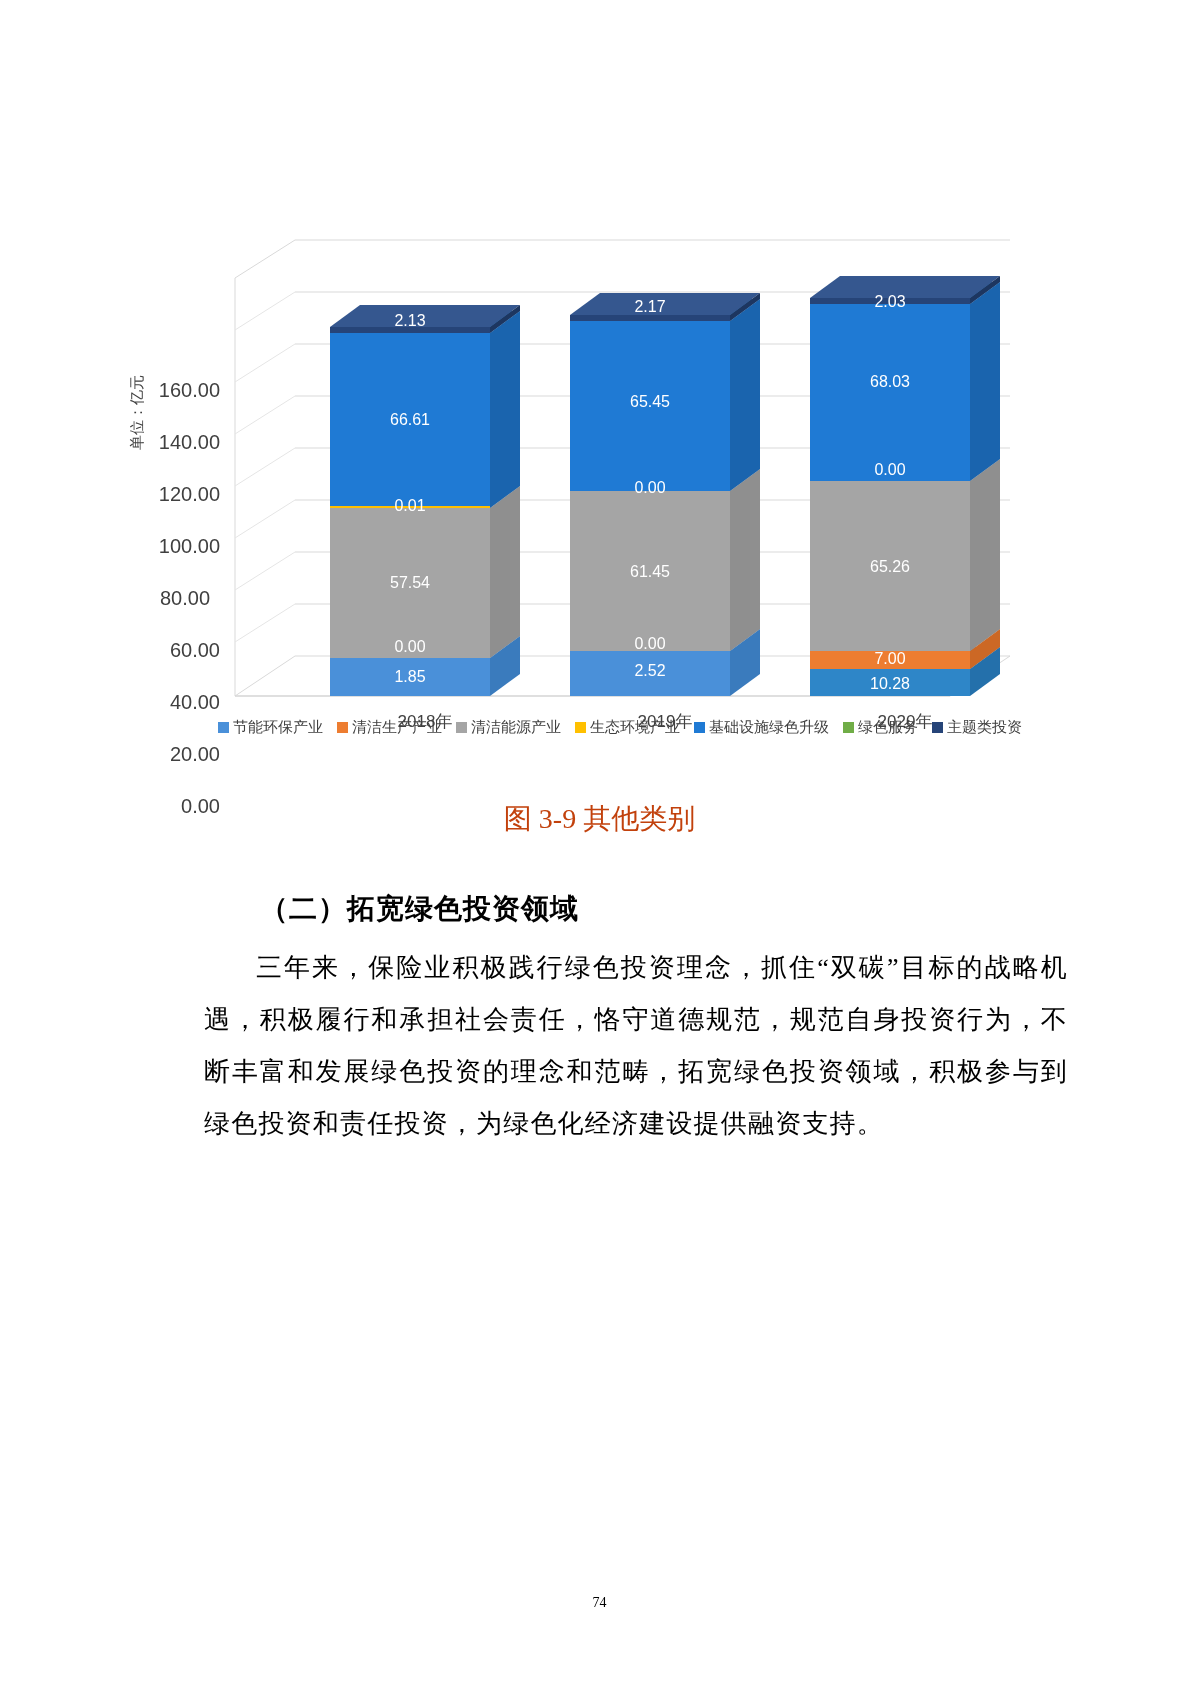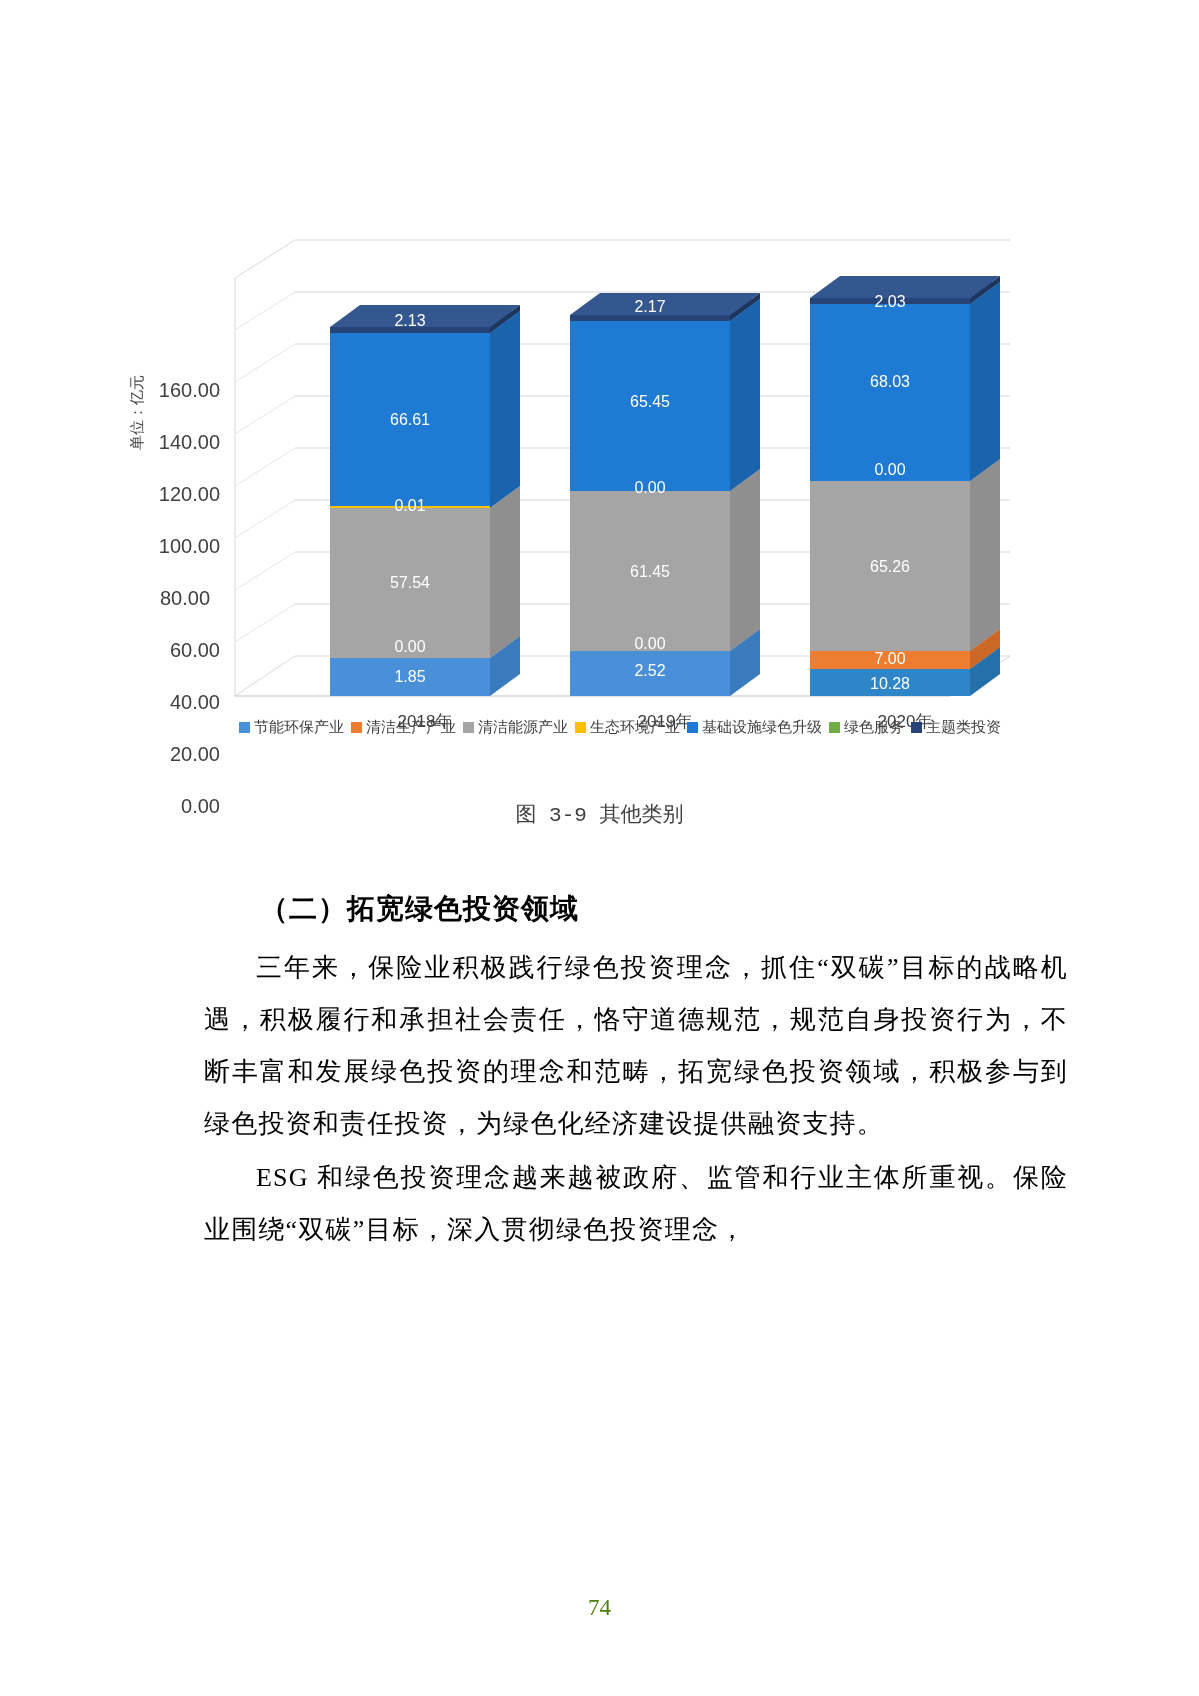--- a/index.html
+++ b/index.html
@@ -86,21 +86,21 @@
   
   .legend {
     position: absolute;
     left: 40px;
     top: 568px;
     width: 920px;
     display: flex;
     flex-direction: row;
     justify-content: center;
     align-items: center;
-    gap: 7px;
+    gap: 14px;
     flex-wrap: nowrap;
   }
   .legend-item {
     display: flex;
     align-items: center;
     gap: 4px;
     white-space: nowrap;
   }
   .legend-swatch {
     width: 11px;
@@ -112,23 +112,23 @@
     font-size: 15px;
     color: #404040;
   }
 
   .figure-caption {
     position: absolute;
     left: 0;
     top: 800px;
     width: 1199px;
     text-align: center;
-    font-family: Liberation Mono, monospace;
-    font-size: 21px;
-    color: #404040;
+    font-family: Liberation Serif, serif;
+    font-size: 28px;
+    color: #c2410c;
   }
 
   
   .content {
     position: absolute;
     left: 168px;
     top: 890px;
     width: 864px;
     margin-left: 36px;
   }
@@ -158,22 +158,22 @@
     letter-spacing: 1.2px;
   }
 
   .page-number {
     position: absolute;
     left: 0;
     top: 1595px;
     width: 1199px;
     text-align: center;
     font-family: "Liberation Serif", serif;
-    font-size: 23px;
-    color: #4d7c0f;
+    font-size: 14px;
+    color: #000000;
   }
 </style>
 </head>
 <body>
 
 <div class="page">
 
   <div class="chart-block">
 
     <div class="y-axis-title">单位：亿元</div>
@@ -336,17 +336,16 @@
         <span class="legend-text">主题类投资</span>
       </div>
     </div>
   </div>
 
   <div class="figure-caption">图 3-9 其他类别</div>
 
   <div class="content">
     <h2 class="heading-2">（二）拓宽绿色投资领域</h2>
     <p class="para">三年来，保险业积极践行绿色投资理念，抓住“双碳”目标的战略机遇，积极履行和承担社会责任，恪守道德规范，规范自身投资行为，不断丰富和发展绿色投资的理念和范畴，拓宽绿色投资领域，积极参与到绿色投资和责任投资，为绿色化经济建设提供融资支持。</p>
-    <p class="para">ESG 和绿色投资理念越来越被政府、监管和行业主体所重视。保险业围绕“双碳”目标，深入贯彻绿色投资理念，</p>
   </div>
 
   <div class="page-number">74</div>
 </div>
 
 </body></html>

